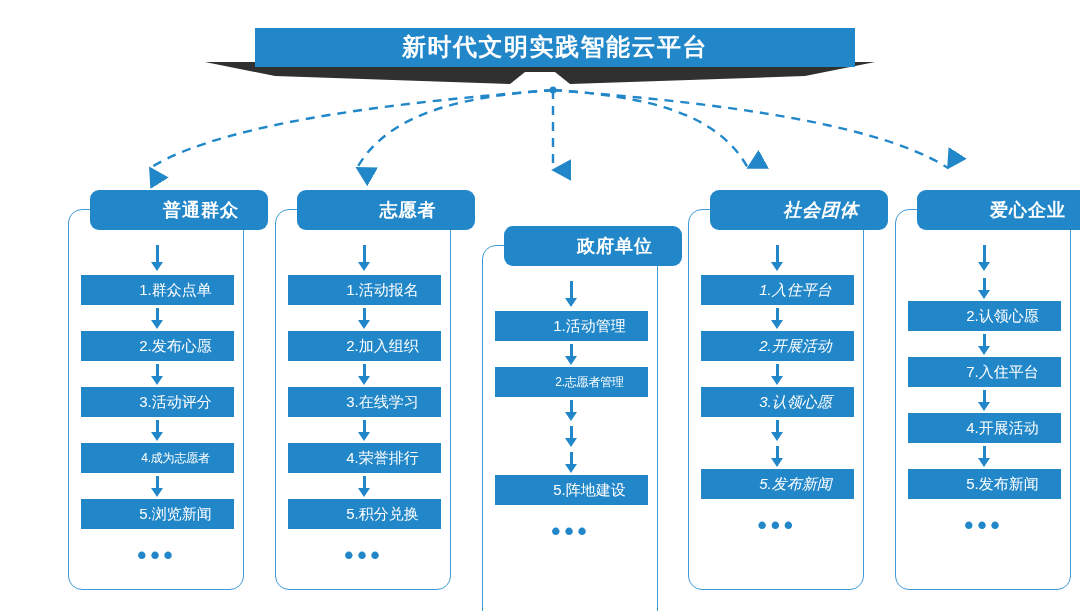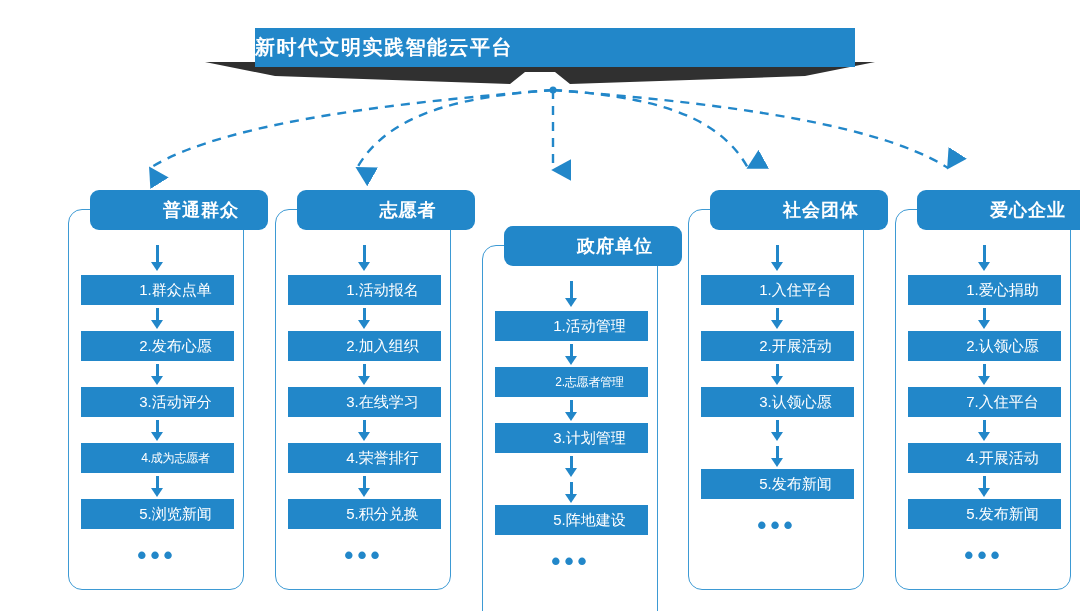--- a/index.html
+++ b/index.html
@@ -34,24 +34,25 @@
     position: absolute;
     left: 255px;
     top: 28px;
     width: 600px;
     height: 38px;
     background: #2287c9;
     box-shadow: 0 1px 0 #2287c9;
   }
   #banner-title {
     color: #ffffff;
-    font-size: 20px;
+    font-size: 24px;
     font-weight: bold;
     letter-spacing: 1.5px;
     line-height: 38px;
+    text-align: center;
     white-space: nowrap;
   }
 
   
   #connectors {
     position: absolute;
     left: 0;
     top: 0;
     width: 1080px;
     height: 611px;
@@ -269,34 +270,33 @@
         <div class="item">1.活动管理</div>
         <div class="arrow">
           <span class="shaft"></span>
           <span class="head"></span>
         </div>
         <div class="item item-narrow">2.志愿者管理</div>
         <div class="arrow">
           <span class="shaft"></span>
           <span class="head"></span>
         </div>
-        <div class="item">3.计划管理</div>
         <div class="arrow">
           <span class="shaft"></span>
           <span class="head"></span>
         </div>
         <div class="arrow">
           <span class="shaft"></span>
           <span class="head"></span>
         </div>
         <div class="item">5.阵地建设</div>
         <div class="dots">•••</div>
       </div>
     </div>
-    <div class="column" style="left: 688px;">
+    <div class="column" style="left: 688px; font-style: italic;">
       <div class="col-frame"></div>
       <div class="col-header">社会团体</div>
       <div class="col-items">
         <div class="arrow arrow-first">
           <span class="shaft"></span>
           <span class="head"></span>
         </div>
         <div class="item">1.入住平台</div>
         <div class="arrow">
           <span class="shaft"></span>
@@ -321,21 +321,20 @@
       </div>
     </div>
     <div class="column" style="left: 895px;">
       <div class="col-frame"></div>
       <div class="col-header">爱心企业</div>
       <div class="col-items">
         <div class="arrow arrow-first">
           <span class="shaft"></span>
           <span class="head"></span>
         </div>
-        <div class="item">1.爱心捐助</div>
         <div class="arrow">
           <span class="shaft"></span>
           <span class="head"></span>
         </div>
         <div class="item">2.认领心愿</div>
         <div class="arrow">
           <span class="shaft"></span>
           <span class="head"></span>
         </div>
         <div class="item">7.入住平台</div>

